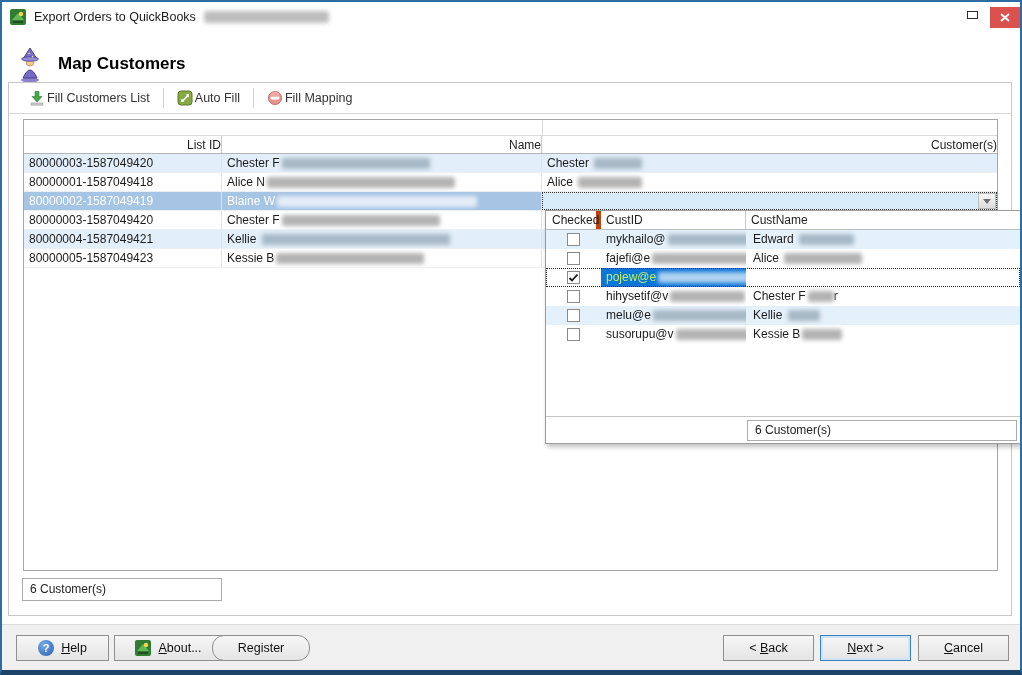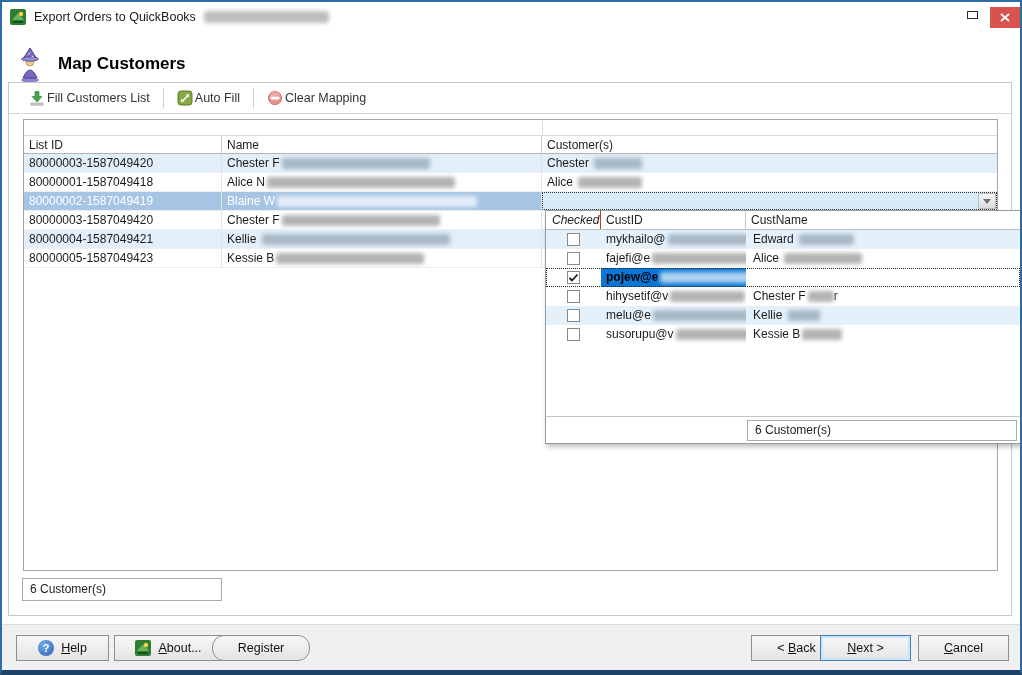--- a/index.html
+++ b/index.html
@@ -25,21 +25,21 @@
   .main-panel{position:absolute;left:6px;top:80px;width:1004px;height:534px;
     border:1px solid #c8c8c8;background:#fff;}
   .toolbar{position:absolute;left:0;top:0;right:0;height:31px;border-bottom:1px solid #d6d6d6;
     display:flex;align-items:center;padding-left:16px;background:#fff;}
   .tool-item{display:flex;align-items:center;gap:2px;font-size:12.5px;color:#333;padding:0 4px;cursor:default;}
   .tool-sep{width:1px;height:20px;background:#d0d0d0;margin:0 9px;}
   
   .grid{position:absolute;left:14px;top:36px;width:975px;height:452px;border:1px solid #a6a6a6;background:#fff;}
   .band-row{position:relative;height:16px;border-bottom:1px solid #dadada;}
   .band-div{position:absolute;left:518px;top:0;bottom:0;width:1px;background:#dadada;}
-  .header-row{display:flex;height:18px;border-bottom:1px solid #b3b3b3;background:#fff;}
+  .header-row{display:flex;height:18px;border-bottom:1px solid #b3b3b3;background:#fff;text-align:right;}
   .hcell{font-size:12px;color:#222;line-height:18px;padding-left:5px;}
   .hc1{width:198px;border-right:1px solid #c9c9c9;}
   .hc2{width:320px;border-right:1px solid #c9c9c9;}
   .hc3{width:455px;}
   .grow{display:flex;height:19px;border-bottom:1px solid #eceff2;background:#fff;}
   .grow.alt{background:#e2eef9;}
   .gcell{font-size:12px;color:#1b1b1b;line-height:18px;padding-left:5px;overflow:hidden;white-space:nowrap;}
   .gc1{width:198px;border-right:1px solid #e0e4e8;}
   .gc2{width:320px;border-right:1px solid #e0e4e8;}
   .gc3{width:455px;position:relative;}
@@ -48,33 +48,33 @@
   .dd-btn{position:absolute;right:1px;top:1px;width:18px;height:16px;
     background:linear-gradient(#f8f8f8,#dcdcdc);border:1px solid #bdbdbd;
     display:flex;align-items:center;justify-content:center;cursor:default;}
   .chev{width:0;height:0;border-left:4px solid transparent;border-right:4px solid transparent;border-top:5px solid #6e6e6e;}
   .count-box{position:absolute;left:13px;top:495px;width:200px;height:23px;border:1px solid #ababab;
     background:#fff;font-size:12px;color:#222;line-height:21px;padding-left:7px;}
   
   .popup{position:absolute;left:543px;top:208px;width:476px;height:234px;background:#fff;
     border:1px solid #9b9b9b;box-shadow:2px 3px 5px rgba(0,0,0,.25);z-index:10;}
   .dd-header{display:flex;height:19px;border-bottom:1px solid #bdbdbd;background:#fff;}
-  .ddh1{width:55px;border-right:1px solid #c2410c;padding-left:6px;font-style:italic;}
+  .ddh1{width:55px;border-right:5px solid #c2410c;padding-left:6px;}
   .ddh2{width:145px;border-right:1px solid #c9c9c9;padding-left:5px;}
   .ddh3{width:272px;padding-left:5px;}
   .dd-header div{font-size:12px;color:#222;line-height:18px;}
   .dd-row{display:flex;height:19px;background:#fff;}
   .dd-row.alt{background:#e4f1fb;}
   .ddc{font-size:12px;color:#1b1b1b;line-height:18px;overflow:hidden;white-space:nowrap;}
   .ddc1{width:55px;display:flex;align-items:center;justify-content:center;}
   .ddc2{width:145px;padding-left:5px;}
   .ddc3{width:274px;padding-left:7px;}
   .dd-row.sel{outline:1px dotted #222;outline-offset:-1px;}
   .dd-row.sel .ddc1{background:#fff;}
-  .dd-row.sel .ddc2,.dd-row.sel .ddc3{background:#0b76d6;color:#000000;font-weight:bold;}
+  .dd-row.sel .ddc2,.dd-row.sel .ddc3{background:#0b76d6;color:#bef264;font-weight:normal;}
   .cb{width:13px;height:13px;border:1px solid #8a8a8a;background:#fff;
     display:flex;align-items:center;justify-content:center;}
   .dd-footer{position:absolute;left:0;right:0;bottom:0;height:27px;border-top:1px solid #c6c6c6;background:#fff;}
   .dd-count-box{position:absolute;left:201px;top:3px;width:270px;height:21px;border:1px solid #ababab;
     background:#fff;font-size:12px;line-height:19px;padding-left:7px;color:#222;}
   
   .bottom-bar{position:absolute;left:0;right:0;bottom:0;height:46px;background:#f0f0f0;border-top:1px solid #dcdcdc;}
   .btn{position:absolute;top:10px;height:26px;background:linear-gradient(#f7f7f7,#e4e4e4);
     border:1px solid #8f8f8f;font-size:12.5px;color:#111;display:flex;align-items:center;
     justify-content:center;gap:7px;cursor:default;}
@@ -149,21 +149,21 @@
           </svg>
         <span>Auto Fill</span>
       </div>
       <div class="tool-sep"></div>
       <div class="tool-item">
         <svg width="16" height="16">
             <circle cx="8" cy="8" r="6.6" fill="#e8908e" stroke="#c26260" stroke-width=".8"></circle>
             <circle cx="8" cy="6" r="4.6" fill="#f2b0ae" opacity=".7"></circle>
             <rect x="3.4" y="6.8" width="9.2" height="2.6" rx="1.3" fill="#fff"></rect>
           </svg>
-        <span>Clear Mapping</span>
+        <span>Fill Mapping</span>
       </div>
     </div>
 
     <div class="grid">
       <div class="band-row">
           <div class="band-div"></div>
         </div>
       <div class="header-row">
         <div class="hcell hc1">List ID</div>
         <div class="hcell hc2">Name</div>
@@ -278,21 +278,21 @@
           <rect width="16" height="16" rx="2" fill="#2f7d32"></rect>
           <path d="M2 11 L8 4 L14 11 Z" fill="#67b557"></path>
           <circle cx="11" cy="5" r="2.2" fill="#ffd24a"></circle>
           <rect x="3" y="12" width="10" height="2" fill="#1d4f1f"></rect>
         </svg>
       <span><u>A</u>bout...</span>
     </div>
     <div class="btn" style="left:210px;width:98px;border-radius:12px;">
       <span>Register</span>
     </div>
-    <div class="btn" style="left:721px;width:91px;margin-left:28px;">
+    <div class="btn" style="left:721px;width:91px;">
       <span>&lt; <u>B</u>ack</span>
     </div>
     <div class="btn focus" style="left:818px;width:91px;">
       <span><u>N</u>ext &gt;</span>
     </div>
     <div class="btn" style="left:916px;width:91px;">
       <span><u>C</u>ancel</span>
     </div>
   </div>
 

